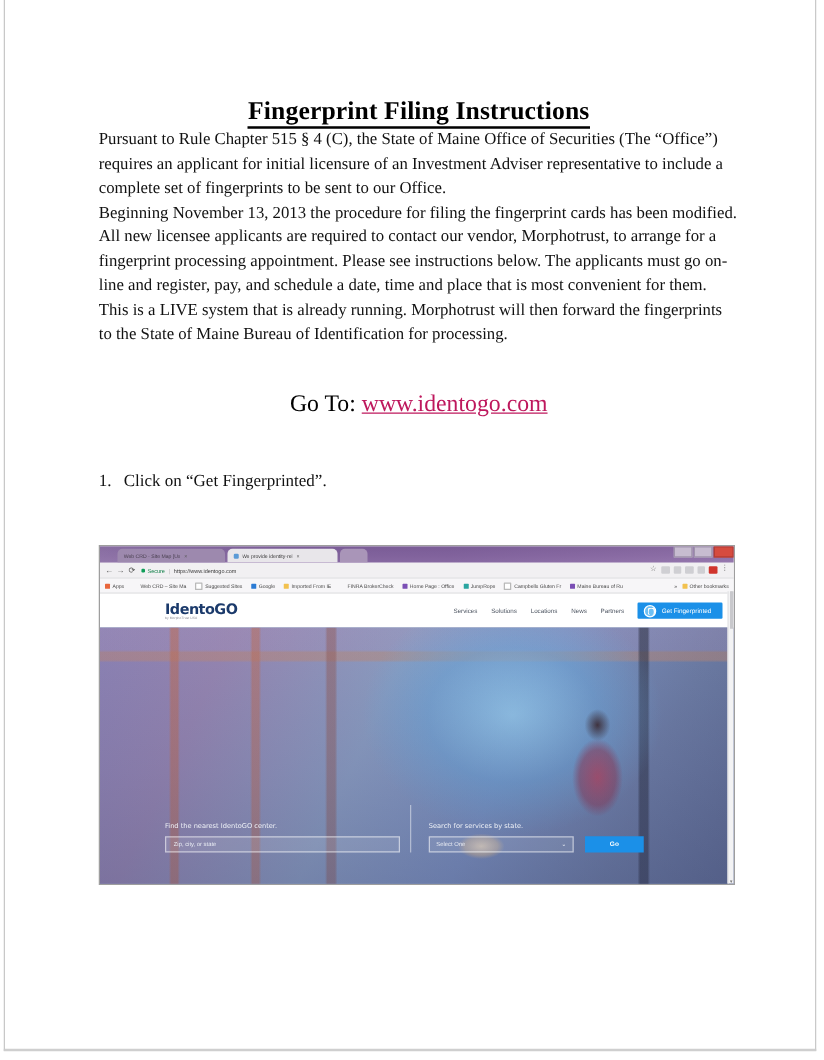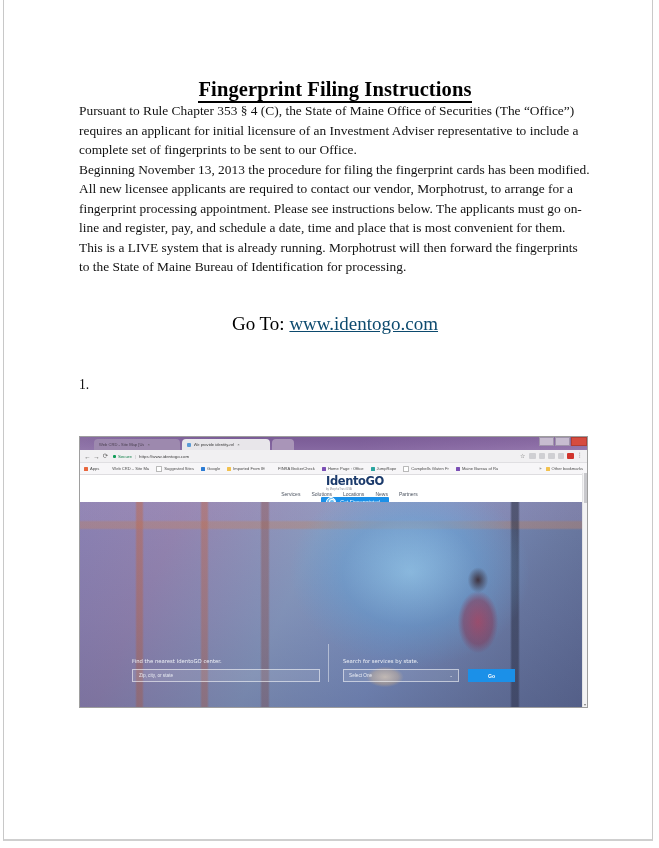--- a/index.html
+++ b/index.html
@@ -64,21 +64,21 @@
 
   .goto-line {
     text-align: center;
     font-family: "Liberation Serif", serif;
     font-size: 19px;
     color: #000;
     margin: 0;
     padding-top: 36px;
   }
   .goto-link {
-    color: #0c4a6e;
+    color: #be185d;
     text-decoration: underline;
   }
 
   ol.steps {
     margin: 0;
     padding: 0;
     list-style: none;
     padding-top: 42px;
   }
   ol.steps li {
@@ -265,21 +265,20 @@
   .bm.right { margin-right: 0; margin-left: 4px; }
 
   
   .site-header {
     height: 27px;
     background: #ffffff;
     display: flex;
     align-items: center;
     padding: 0 9px 0 52px;
     box-sizing: border-box;
-    flex-direction: column;
   }
   .logo-wrap { display: flex; flex-direction: column; }
   .logo-text {
     font-family: "DejaVu Sans", sans-serif;
     font-size: 11.5px;
     font-weight: bold;
     color: #1b3a6b;
     letter-spacing: -0.4px;
     line-height: 12px;
   }
@@ -484,29 +483,30 @@
 </style>
 </head>
 <body>
 
 <div class="page-sheet">
 
   <div class="doc-body">
 
     <h1 class="doc-title"><span>Fingerprint Filing Instructions</span></h1>
 
-    <p class="para para-1">Pursuant to Rule Chapter 353 § 4 (C), the State of Maine Office of Securities (The “Office”) requires an applicant for initial licensure of an Investment Adviser representative to include a complete set of fingerprints to be sent to our Office.</p>
+    <p class="para para-1">Pursuant to Rule Chapter 515 § 4 (C), the State of Maine Office of Securities (The “Office”) requires an applicant for initial licensure of an Investment Adviser representative to include a complete set of fingerprints to be sent to our Office.</p>
 
     <p class="para para-2">Beginning November 13, 2013 the procedure for filing the fingerprint cards has been modified. All new licensee applicants are required to contact our vendor, Morphotrust, to arrange for a fingerprint processing appointment. Please see instructions below. The applicants must go on-line and register, pay, and schedule a date, time and place that is most convenient for them. This is a LIVE system that is already running. Morphotrust will then forward the fingerprints to the State of Maine Bureau of Identification for processing.</p>
 
     <p class="goto-line"><span>Go To: </span><a class="goto-link" href="#">www.identogo.com</a></p>
 
     <ol class="steps">
       <li>
         <span class="num">1.</span>
+        <span>Click on “Get Fingerprinted”.</span>
       </li>
     </ol>
 
   </div>
 
   <div class="shot">
 
     <div class="br-tabstrip">
       <div class="br-tab inactive" style="left:14px; width:86px;">
         <span class="t-label">Web CRD - Site Map [Us</span>

